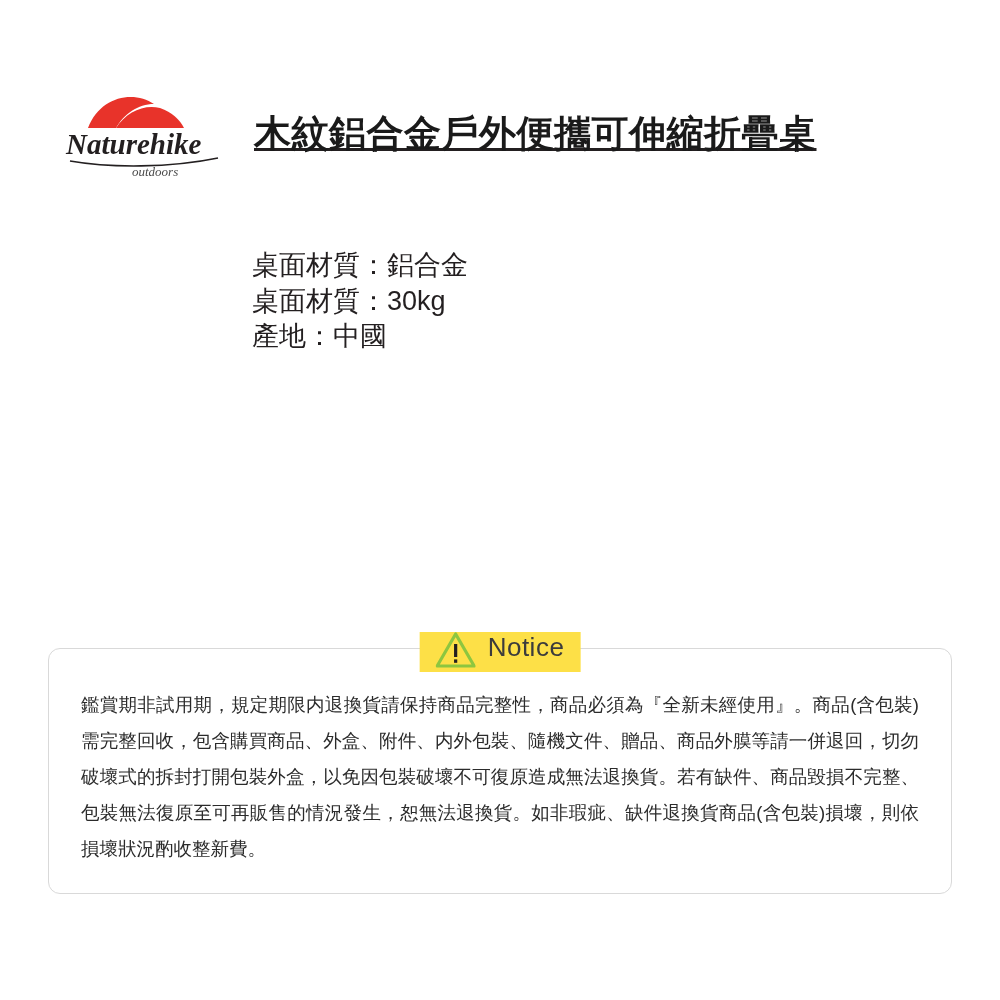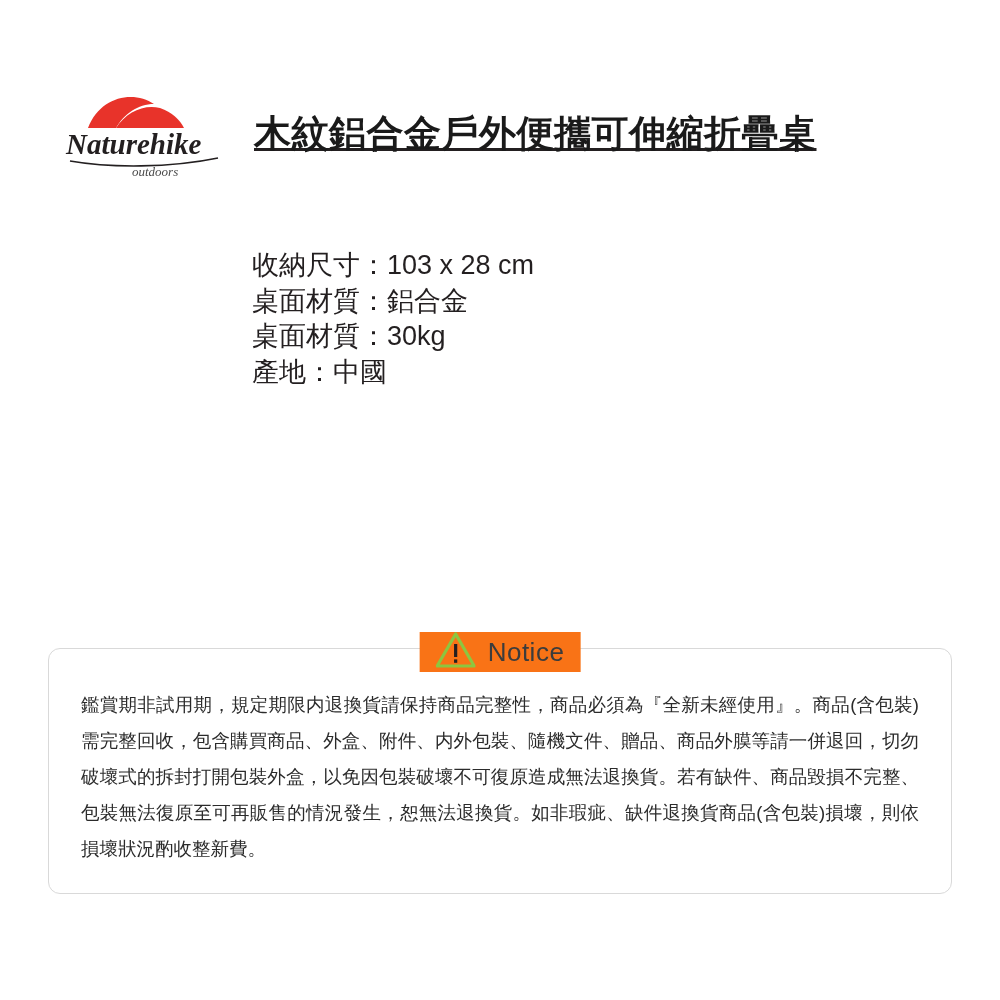--- a/index.html
+++ b/index.html
@@ -77,24 +77,23 @@
     border: 1px solid #d9d9d9;
     border-radius: 12px;
     padding: 34px 32px 26px 32px;
   }
 
   .notice-head {
     position: absolute;
     top: -17px;
     left: 50%;
     transform: translateX(-50%);
-    background: #f97316;
+    background: #fde047;
     padding: 0 16px;
     display: flex;
-    align-items: center;
     gap: 12px;
   }
   .warn-icon {
     display: block;
   }
   .notice-label {
     font-size: 26px;
     color: #3c3c3c;
     letter-spacing: 0.5px;
   }
@@ -127,21 +126,20 @@
 
         <path d="M10 73 C50 80, 110 80, 158 70" stroke="#231f20" stroke-width="1.6" fill="none"></path>
         <text x="72" y="88" font-family="'Liberation Serif', serif" font-size="13" font-style="italic" fill="#4a4a4a">outdoors</text>
       </svg>
     </div>
 
     <div class="product-title">木紋鋁合金戶外便攜可伸縮折疊桌</div>
   </div>
 
   <div class="specs">
-    <div class="spec-line">收納尺寸：103 x 28 cm</div>
     <div class="spec-line">桌面材質：鋁合金</div>
     <div class="spec-line">桌面材質：30kg</div>
     <div class="spec-line">產地：中國</div>
   </div>
 
   <div class="notice-box">
 
     <div class="notice-head">
       <span class="warn-icon">
         <svg width="40" height="36" viewBox="0 0 40 36" xmlns="http://www.w3.org/2000/svg" aria-hidden="true">

